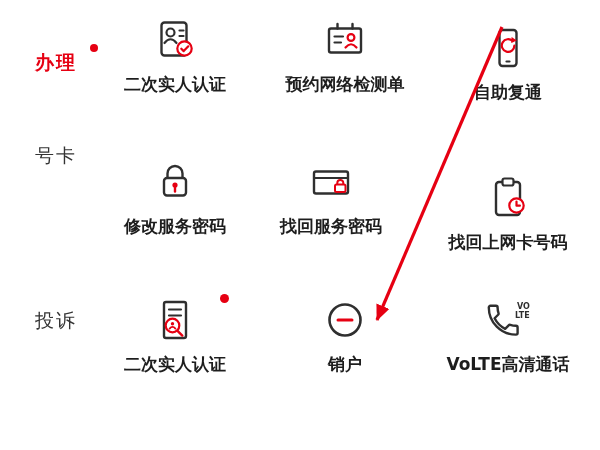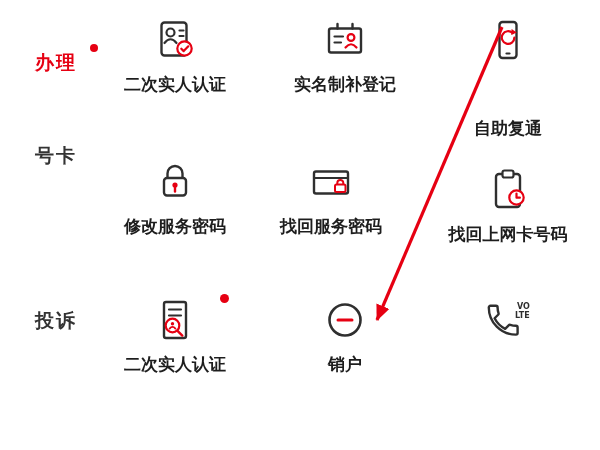--- a/index.html
+++ b/index.html
@@ -7,21 +7,21 @@
     width:600px;height:450px;position:relative;overflow:hidden;
     background:#ffffff;
     font-family:"DejaVu Sans","Liberation Sans",sans-serif;
     -webkit-font-smoothing:antialiased;
   }
   
   .sidebar{position:absolute;left:0;top:0;width:112px;height:450px;background:#ffffff;}
   .side-item{
     position:absolute;left:0;width:112px;text-align:center;
     font-size:19px;color:#333;letter-spacing:2px;line-height:40px;height:40px;
-    cursor:pointer;user-select:none;font-weight:bold;
+    cursor:pointer;user-select:none;
   }
   .side-item.partial{top:-32px;color:#666;}
   .side-item.active{color:#e60012;font-weight:bold;}
   .side-badge{
     position:absolute;top:2px;right:14px;width:8px;height:8px;border-radius:50%;
     background:#e60012;
   }
   
   .grid-item{
     position:absolute;width:172px;display:flex;flex-direction:column;align-items:center;
@@ -73,24 +73,24 @@
   <div class="grid-item" style="left:259px;top:16px;">
     <div class="gi-icon">
       <svg width="48" height="48" viewBox="0 0 48 48" fill="none">
         <rect x="8" y="12.5" width="32" height="24" rx="2" stroke="#2f2f2f" stroke-width="2.4"></rect>
         <path d="M16.5 12.5 v-4.5 M31.5 12.5 v-4.5" stroke="#2f2f2f" stroke-width="2.4" stroke-linecap="round"></path>
         <path d="M13.5 20.5 h8.5 M13.5 26.5 h6.5" stroke="#2f2f2f" stroke-width="2.2" stroke-linecap="round"></path>
         <circle cx="30" cy="21.5" r="3.4" stroke="#e60012" stroke-width="2.2"></circle>
         <path d="M24.5 31.5 q5.5 -6.5 11 0" stroke="#e60012" stroke-width="2.2" stroke-linecap="round"></path>
       </svg>
     </div>
-    <div class="gi-label">实名制补登记</div>
+    <div class="gi-label">预约网络检测单</div>
   </div>
 
-  <div class="grid-item" style="left:422px;top:16px;gap:44px;">
+  <div class="grid-item" style="left:422px;top:24px;">
     <div class="gi-icon">
       <svg width="48" height="48" viewBox="0 0 48 48" fill="none">
         <rect x="15.5" y="6" width="17" height="36" rx="3" stroke="#2f2f2f" stroke-width="2.4"></rect>
         <path d="M22.5 37.5 h3" stroke="#2f2f2f" stroke-width="2.2" stroke-linecap="round"></path>
         <path d="M28.6 17.1 a6.3 6.3 0 1 0 1.8 4.4" stroke="#e60012" stroke-width="2.2" stroke-linecap="round" fill="none"></path>
         <polygon points="27.6,12.9 32.8,16.4 27.2,18.9" fill="#e60012"></polygon>
       </svg>
     </div>
     <div class="gi-label">自助复通</div>
   </div>
@@ -112,21 +112,21 @@
       <svg width="48" height="48" viewBox="0 0 48 48" fill="none">
         <rect x="7" y="13.5" width="34" height="22" rx="2" stroke="#2f2f2f" stroke-width="2.4"></rect>
         <path d="M7 20 h34" stroke="#2f2f2f" stroke-width="2.2"></path>
         <path d="M30.3 26.5 v-1.6 a3 3 0 0 1 6 0 v1.6" stroke="#e60012" stroke-width="2"></path>
         <rect x="28" y="26.5" width="10.5" height="7.5" rx="1.5" fill="#ffffff" stroke="#e60012" stroke-width="2"></rect>
       </svg>
     </div>
     <div class="gi-label">找回服务密码</div>
   </div>
 
-  <div class="grid-item" style="left:422px;top:166px;">
+  <div class="grid-item" style="left:422px;top:174px;">
     <div class="gi-icon">
       <svg width="48" height="48" viewBox="0 0 48 48" fill="none">
         <rect x="12" y="8" width="24" height="33" rx="3" stroke="#2f2f2f" stroke-width="2.4"></rect>
         <rect x="18.5" y="4.5" width="11" height="7" rx="2" fill="#ffffff" stroke="#2f2f2f" stroke-width="2.2"></rect>
         <circle cx="32.5" cy="31.5" r="7.2" fill="#ffffff" stroke="#e60012" stroke-width="2.2"></circle>
         <path d="M32.5 27.5 v4.2 h3.4" stroke="#e60012" stroke-width="2.2" stroke-linecap="round" stroke-linejoin="round"></path>
       </svg>
     </div>
     <div class="gi-label">找回上网卡号码</div>
   </div>
@@ -159,20 +159,21 @@
   <div class="grid-item" style="left:422px;top:296px;">
     <div class="gi-icon">
       <svg width="48" height="48" viewBox="0 0 48 48" fill="none">
         <g transform="translate(0,5) scale(0.8)">
           <path d="M13.24 21.58c2.88 5.66 7.52 10.28 13.18 13.18l4.4-4.4c.54-.54 1.34-.72 2.04-.48 2.24.74 4.66 1.14 7.14 1.14 1.1 0 2 .9 2 2V40c0 1.1-.9 2-2 2-18.78 0-34-15.22-34-34 0-1.1.9-2 2-2h7c1.1 0 2 .9 2 2 0 2.5.4 4.9 1.14 7.14.22.7.06 1.5-.5 2.04l-4.4 4.4z" stroke="#2f2f2f" stroke-width="3" stroke-linejoin="round"></path>
         </g>
         <text x="33" y="13" font-size="8" font-weight="bold" fill="#2f2f2f" font-family="DejaVu Sans, sans-serif">VO</text>
         <text x="31" y="22" font-size="8" font-weight="bold" fill="#2f2f2f" font-family="DejaVu Sans, sans-serif">LTE</text>
       </svg>
     </div>
+    <div class="gi-label">VoLTE高清通话</div>
   </div>
 
 </div>
 
 <svg class="arrow-layer" width="600" height="450" viewBox="0 0 600 450">
   <defs>
     <marker id="arrowhead" markerUnits="userSpaceOnUse" markerWidth="18" markerHeight="16" refX="15" refY="7" orient="auto">
       <path d="M0 0 L16 7 L0 14 Z" fill="#e60012"></path>
     </marker>
   </defs>

